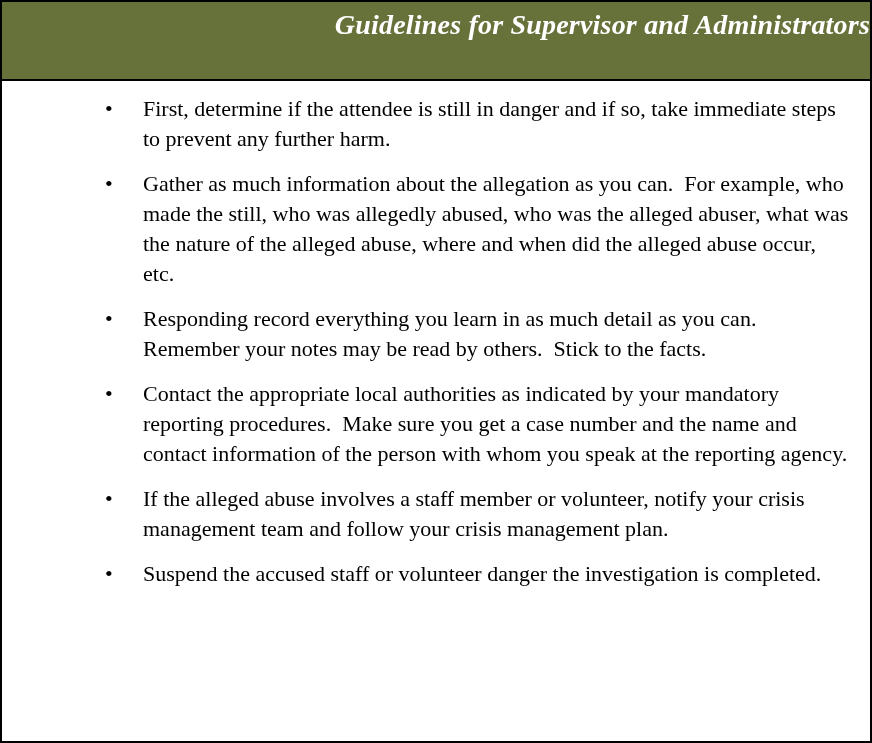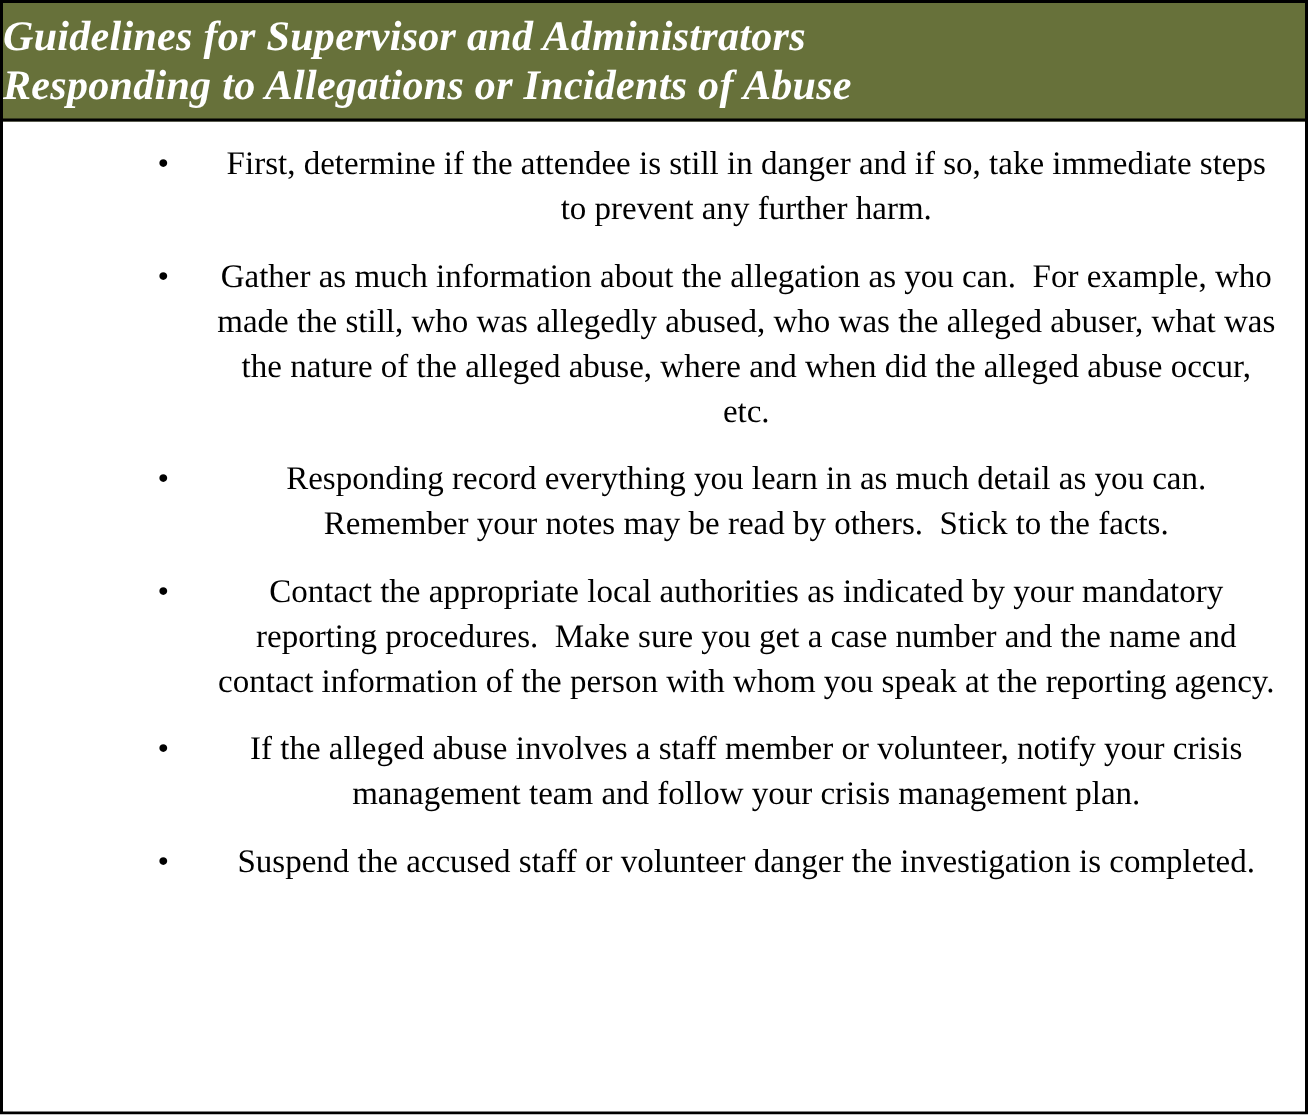--- a/index.html
+++ b/index.html
@@ -17,21 +17,21 @@
     font-family: "Liberation Serif", serif;
     overflow: hidden;
   }
   .header {
     box-sizing: border-box;
     width: 100%;
     height: 79px;
     background: var(--header-bg, #67713A);
     border-bottom: 2px solid var(--border-color, #000);
     color: var(--header-text, #fff);
-    text-align: left;
+    text-align: right;
     padding-top: 6px;
   }
   .header .title-line {
     font-size: 28px;
     line-height: 33px;
     font-weight: bold;
     font-style: italic;
     letter-spacing: 0.2px;
   }
   .content {
@@ -57,30 +57,28 @@
   .bullet-marker {
     flex: 0 0 38px;
     width: 38px;
     font-size: 22px;
     line-height: 30px;
     text-align: left;
   }
   .bullet-text {
     flex: 1 1 auto;
     white-space: pre-wrap;
-    text-align: center;
   }
 </style>
 </head>
 <body>
 
 <div class="page">
   <div class="header">
     <div class="title-line">Guidelines for Supervisor and Administrators</div>
-    <div class="title-line">Responding to Allegations or Incidents of Abuse</div>
   </div>
   <div class="content">
     <ul class="bullet-list">
         <li class="bullet-item">
           <span class="bullet-marker">•</span>
           <span class="bullet-text">First, determine if the attendee is still in danger and if so, take immediate steps to prevent any further harm.</span>
         </li>
         <li class="bullet-item">
           <span class="bullet-marker">•</span>
           <span class="bullet-text">Gather as much information about the allegation as you can.  For example, who made the still, who was allegedly abused, who was the alleged abuser, what was the nature of the alleged abuse, where and when did the alleged abuse occur, etc.</span>

